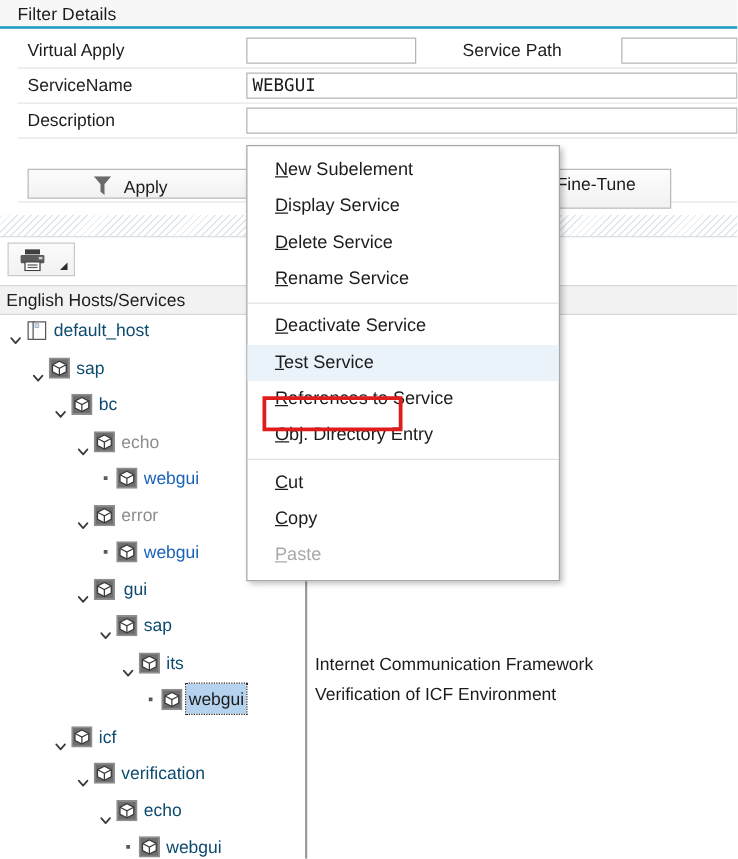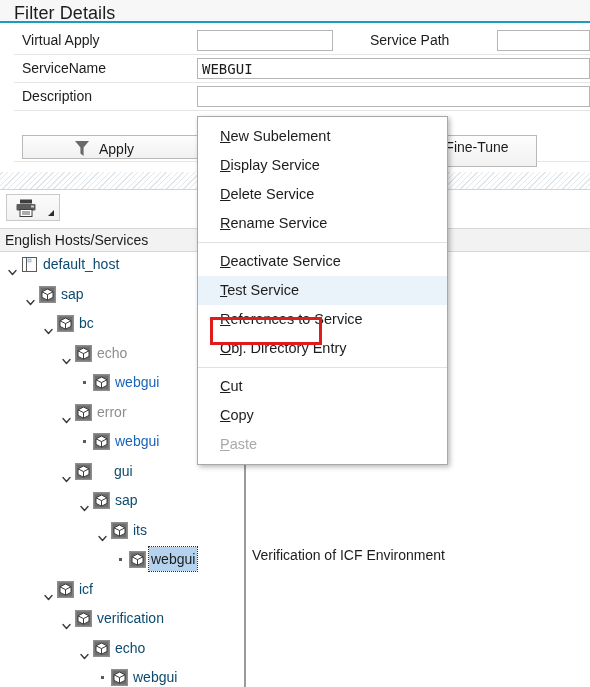--- a/index.html
+++ b/index.html
@@ -27,21 +27,21 @@
   #filter-title-bar {
     position: absolute;
     left: 0; top: 0;
     width: 590px; height: 23px;
     background: #f7f7f7;
     border-bottom: 2px solid #1a9cc0;
   }
   #filter-title-bar .title {
     position: absolute;
     left: 14px; top: 3px;
-    font-size: 18px;
+    font-size: 14px;
     color: #1c1c1c;
     letter-spacing: .1px;
   }
   .form-row {
     position: absolute;
     left: 14px;
     width: 576px;
     height: 28px;
     border-bottom: 1px solid #e6e6e6;
   }
@@ -457,21 +457,21 @@
         <span class="twist" style="left: 62px;"><svg width="9" height="9" viewBox="0 0 9 9">
             <path d="M1 2.5 L4.5 6.5 L8 2.5" fill="none" stroke="#3a3a3a" stroke-width="1.4" stroke-linecap="round" stroke-linejoin="round"></path>
           </svg></span>
         <span class="nicon" style="left: 75px;"><svg width="17" height="17" viewBox="0 0 17 17">
             <rect x="0" y="0" width="17" height="17" fill="#8e8e8e"></rect>
             <rect x="1.5" y="1.5" width="14" height="14" fill="#6e6e6e"></rect>
             <path d="M8.5 3 L14 5.8 L14 11.4 L8.5 14.2 L3 11.4 L3 5.8 Z" fill="#ffffff" stroke="#3a3a3a" stroke-width="1"></path>
             <path d="M3 5.8 L8.5 8.6 L14 5.8" fill="none" stroke="#3a3a3a" stroke-width="1"></path>
             <path d="M8.5 8.6 L8.5 14.2" fill="none" stroke="#3a3a3a" stroke-width="1"></path>
           </svg></span>
-        <span class="nlabel dark" style="left: 112px; text-align: right;">gui</span>
+        <span class="nlabel dark" style="left: 97px; text-align: right;">gui</span>
       </div>
       <div class="tnode" style="top: 236px; left: 0px;">
         <span class="twist" style="left: 80px;"><svg width="9" height="9" viewBox="0 0 9 9">
             <path d="M1 2.5 L4.5 6.5 L8 2.5" fill="none" stroke="#3a3a3a" stroke-width="1.4" stroke-linecap="round" stroke-linejoin="round"></path>
           </svg></span>
         <span class="nicon" style="left: 93px;"><svg width="17" height="17" viewBox="0 0 17 17">
             <rect x="0" y="0" width="17" height="17" fill="#8e8e8e"></rect>
             <rect x="1.5" y="1.5" width="14" height="14" fill="#6e6e6e"></rect>
             <path d="M8.5 3 L14 5.8 L14 11.4 L8.5 14.2 L3 11.4 L3 5.8 Z" fill="#ffffff" stroke="#3a3a3a" stroke-width="1"></path>
             <path d="M3 5.8 L8.5 8.6 L14 5.8" fill="none" stroke="#3a3a3a" stroke-width="1"></path>
@@ -557,20 +557,21 @@
       <div class="tnode" style="top: 472px; left: 0px;"></div>
     </div>
   <div id="vert-divider"></div>
   <div id="desc-pane">
       <div class="dline grey" style="top: 27px;">OBLIGED NOT TO ...</div>
       <div class="dline grey" style="top: 51px;">IONS)</div>
       <div class="dline grey" style="top: 75px;">UMENT (ONLY FO...</div>
       <div class="dline grey" style="top: 123px;">NES (ONLY FOR IN...</div>
       <div class="dline blue" style="top: 147px;">Link</div>
       <div class="dline dark" style="top: 195px;">ed GUI Services</div>
+      <div class="dline dark" style="top: 267px;">Internet Communication Framework</div>
       <div class="dline dark" style="top: 291px;">Verification of ICF Environment</div>
     </div>
 
   <div id="ctx-menu">
       <div class="mi"><u>N</u>ew Subelement</div>
       <div class="mi"><u>D</u>isplay Service</div>
       <div class="mi"><u>D</u>elete Service</div>
       <div class="mi"><u>R</u>ename Service</div>
       <div class="msep"></div>
       <div class="mi"><u>D</u>eactivate Service</div>

